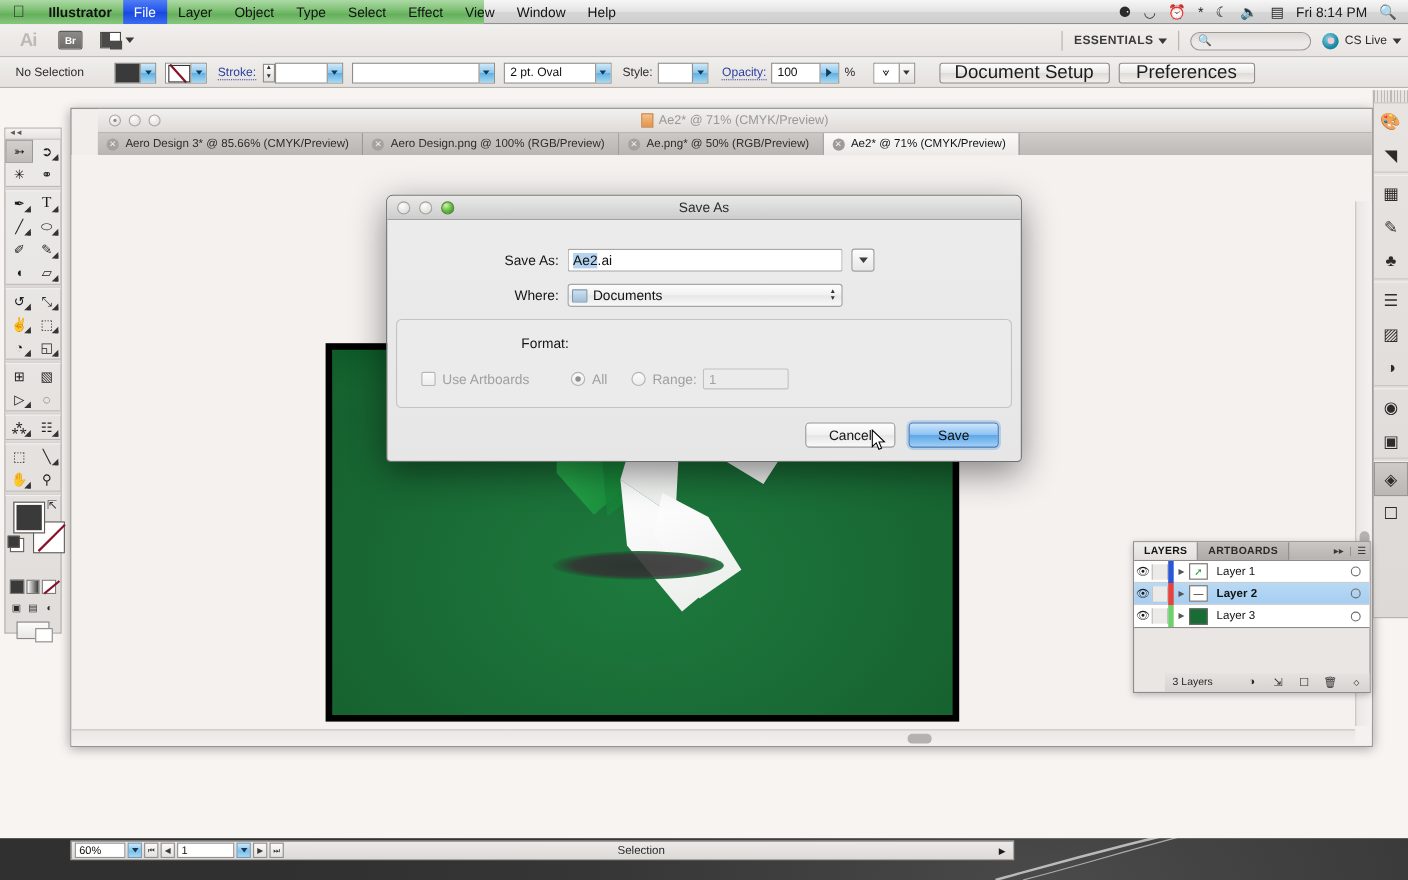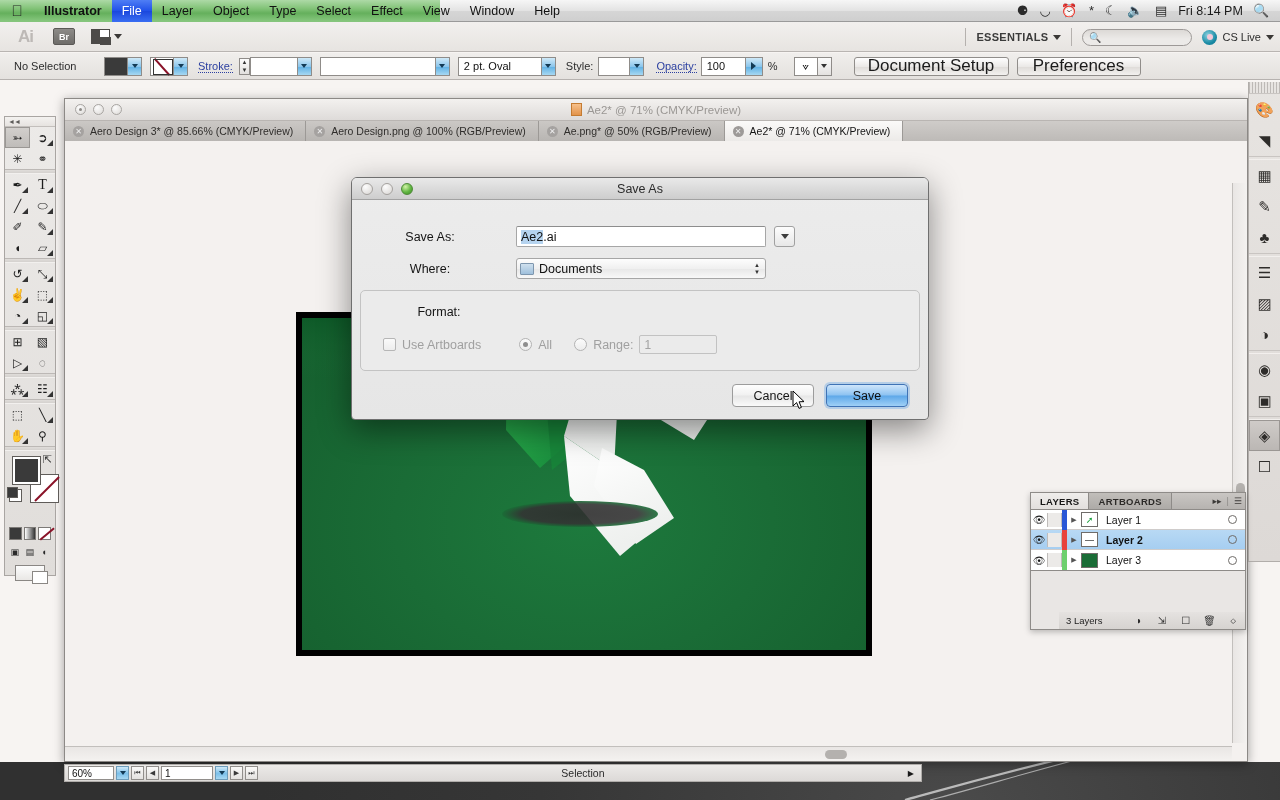--- a/index.html
+++ b/index.html
@@ -148,23 +148,24 @@
   .mode.n{background:#fff;position:relative;}
   .mode.n:after{content:"";position:absolute;left:-1px;top:5px;width:18px;height:1.5px;background:#8a1228;transform:rotate(-40deg);}
   .tb-draw{display:flex;justify-content:center;gap:3px;padding:3px 4px;}
   .dm{width:14px;height:13px;font-size:9px;display:flex;align-items:center;justify-content:center;color:#2a2a2a;}
   .tb-screen{padding:4px;display:flex;justify-content:center;}
   .scr{width:30px;height:16px;background:linear-gradient(180deg,#fcfcfc,#e9e7e5);border:1px solid #8a8784;position:relative;}
   .scr:after{content:"";position:absolute;right:-4px;bottom:-4px;width:14px;height:11px;background:#fff;border:1px solid #8a8784;}
 
   
   .docwin {
-    position:absolute; left:64px; top:76px; width:1184px; height:664px;
+    position:absolute; left:64px; top:76px; width:1184px; height:581px;
     background:#f1eeec; border:1px solid #8c8986;
     box-shadow:0 2px 10px rgba(0,0,0,.35);
+    padding-left:24px;
   }
   .doc-title {
     height:22px; background:linear-gradient(180deg,#f3f1ef 0%,#dedbd9 100%);
     border-bottom:1px solid #b9b5b2; display:flex;align-items:center;position:relative;
   }
   .doc-lights{display:flex;gap:7px;margin-left:10px;}
   .lite{width:11px;height:11px;border-radius:50%;border:1px solid #a8a5a2;background:radial-gradient(circle at 35% 30%,#fcfcfc,#dcd9d6);}
   .lite.dot:after{content:"";display:block;width:3px;height:3px;border-radius:50%;background:#8d8a87;margin:3px 0 0 3px;}
   .doc-title-text{position:absolute;left:0;right:0;text-align:center;font-size:11.5px;color:#9a9794;display:flex;align-items:center;justify-content:center;gap:5px;}
   .doc-fav{width:11px;height:13px;background:linear-gradient(180deg,#f7c08a,#e2934a);border:1px solid #c47b31;}
@@ -232,21 +233,21 @@
     border:1px solid #6f6f6f;border-radius:6px 6px 4px 4px;
     box-shadow:0 10px 32px rgba(0,0,0,.45);overflow:hidden;}
   .sheet-title{height:22px;background:linear-gradient(180deg,#e9e9e9 0%,#cdcdcd 100%);
     border-bottom:1px solid #a2a2a2;position:relative;display:flex;align-items:center;}
   .sheet-lights{display:flex;gap:8px;margin-left:9px;}
   .sl{width:12px;height:12px;border-radius:50%;border:1px solid #a4a19e;background:radial-gradient(circle at 35% 28%,#fdfdfd,#d8d5d2);}
   .sl.green{border:1px solid #4e8a37;background:radial-gradient(circle at 35% 28%,#d2f3a7,#61b642 55%,#3f8d28);}
   .sheet-title-text{position:absolute;left:0;right:0;text-align:center;font-size:12.5px;color:#2b2b2b;font-weight:500;}
   .sheet-body{padding:26px 0 0 0;}
   .frow{display:flex;align-items:center;margin-bottom:11px;}
-  .flabel{width:164px;text-align:center;padding-right:8px;font-size:12.5px;color:#141414;}
+  .flabel{width:164px;text-align:right;padding-right:8px;font-size:12.5px;color:#141414;}
   .textfield{width:250px;height:21px;border:1px solid #a6a6a6;border-top-color:#8d8d8d;border-radius:2px;background:#fff;
     display:flex;align-items:center;padding:0 4px;font-size:12.5px;color:#111;}
   .sel-text{background:#b5d3ef;}
   .tf-drop{width:21px;height:21px;margin-left:8px;border:1px solid #a0a0a0;border-radius:3px;
     background:linear-gradient(180deg,#fdfdfd,#e7e7e7);display:flex;align-items:center;justify-content:center;}
   .tf-drop i{width:0;height:0;border-left:4px solid transparent;border-right:4px solid transparent;border-top:5px solid #3d3d3d;}
   .popup{width:250px;height:21px;border:1px solid #a6a6a6;border-radius:3px;
     background:linear-gradient(180deg,#fdfdfd 0%,#f0f0f0 50%,#e7e7e7 51%,#f8f8f8 100%);
     display:flex;align-items:center;padding:0 3px;font-size:12.5px;color:#111;position:relative;}
   .popup .folder{width:14px;height:12px;margin-right:5px;border:1px solid #7d96ae;border-radius:1px;

